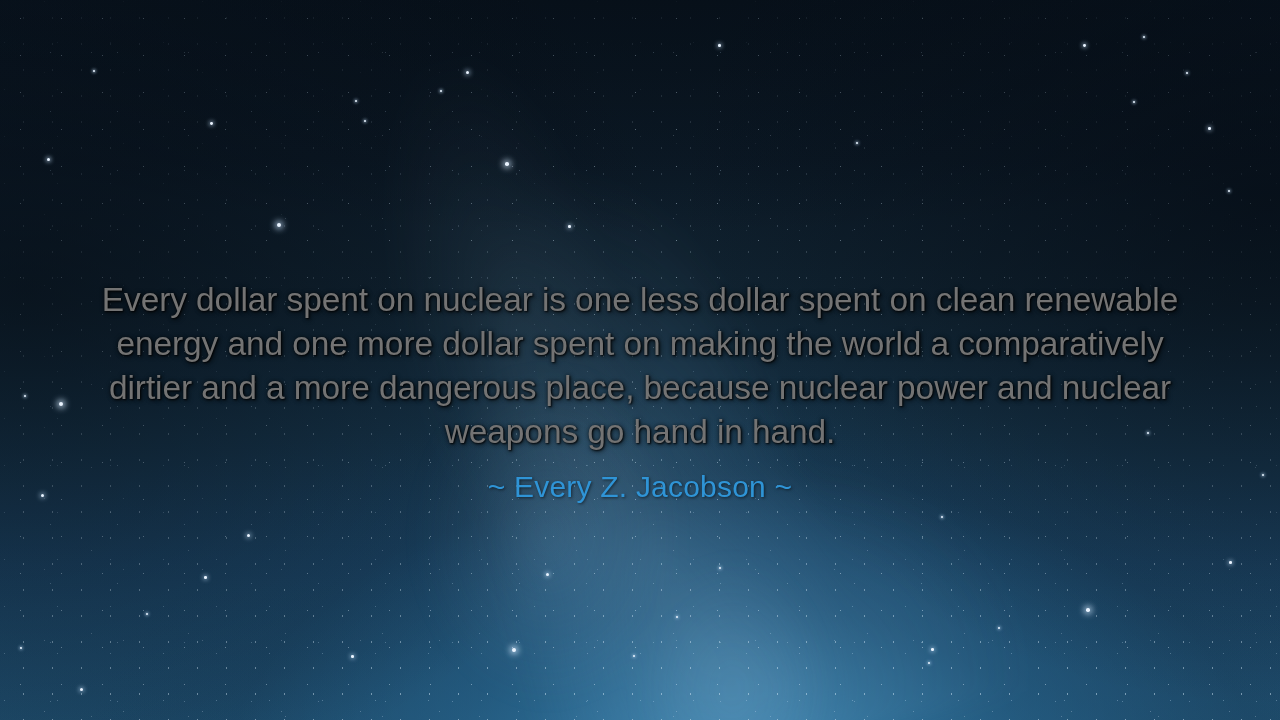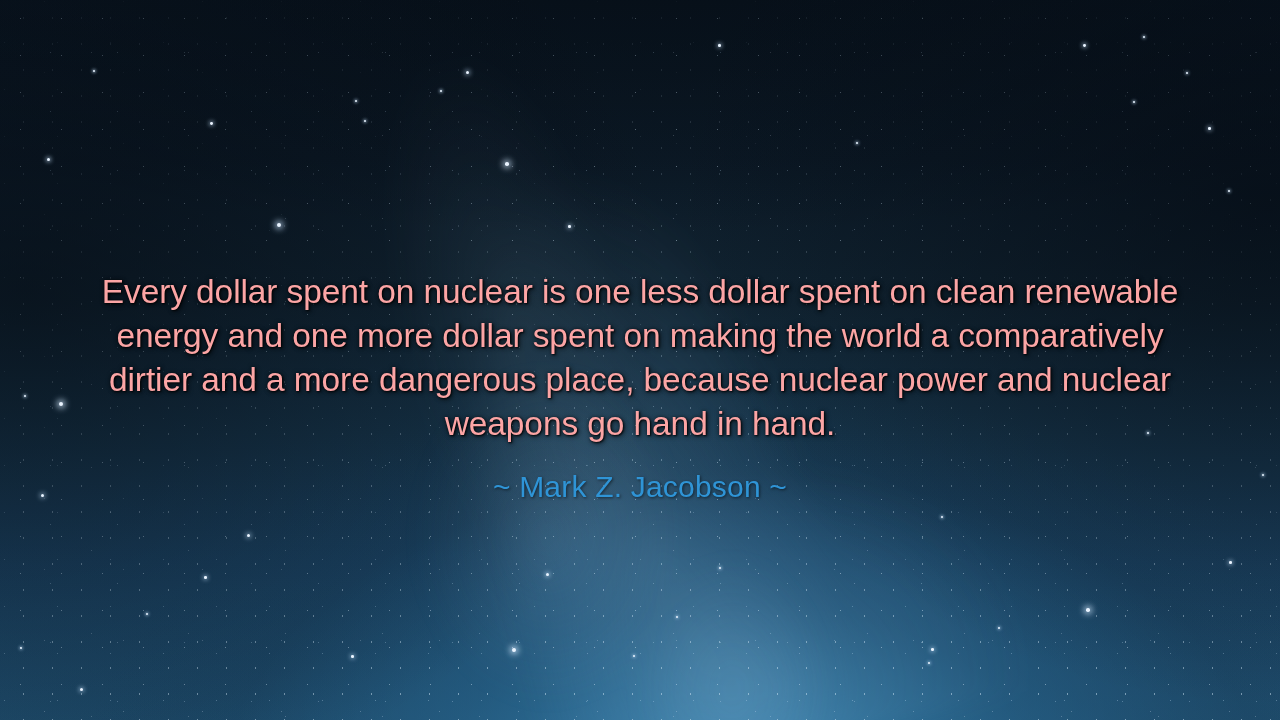--- a/index.html
+++ b/index.html
@@ -95,23 +95,23 @@
     position: absolute;
     left: 0;
     right: 0;
     top: 262px;
     text-align: center;
     padding: 0 40px;
     box-sizing: border-box;
   }
   .quote-text {
     display: block;
-    margin: 8px auto;
+    margin: 16px auto;
     max-width: 1130px;
-    color: #fca5a5;
+    color: #737373;
     font-size: 33.5px;
     line-height: 44px;
     font-weight: 400;
     letter-spacing: -0.1px;
     text-shadow:
       1px 1px 2px rgba(0,0,0,0.85),
       0 0 4px rgba(0,0,0,0.55),
       2px 2px 5px rgba(0,0,0,0.45);
     white-space: normal;
   }
@@ -181,15 +181,15 @@
     <div class="star" style="left:1262px;top:474px; width:2.4px; height:2.4px; box-shadow:0 0 3px 1px rgba(200,228,255,.55);"></div>
     <div class="star" style="left:1147px;top:432px; width:2.4px; height:2.4px; box-shadow:0 0 3px 1px rgba(200,228,255,.55);"></div>
     <div class="star" style="left:941px; top:516px; width:2.4px; height:2.4px; box-shadow:0 0 3px 1px rgba(200,228,255,.55);"></div>
     <div class="star" style="left:633px; top:655px; width:2.2px; height:2.2px; box-shadow:0 0 3px 1px rgba(200,228,255,.5);"></div>
   </div>
 
   <div class="quote-block">
     <span class="quote-text">Every dollar spent on nuclear is one less dollar spent on clean renewable energy and one more dollar spent on making the world a comparatively dirtier and a more dangerous place, because nuclear power and nuclear weapons go hand in hand.</span>
   </div>
 
-  <div class="attribution">~ Mark Z. Jacobson ~</div>
+  <div class="attribution">~ Every Z. Jacobson ~</div>
 
 </div>
 
 </body></html>

